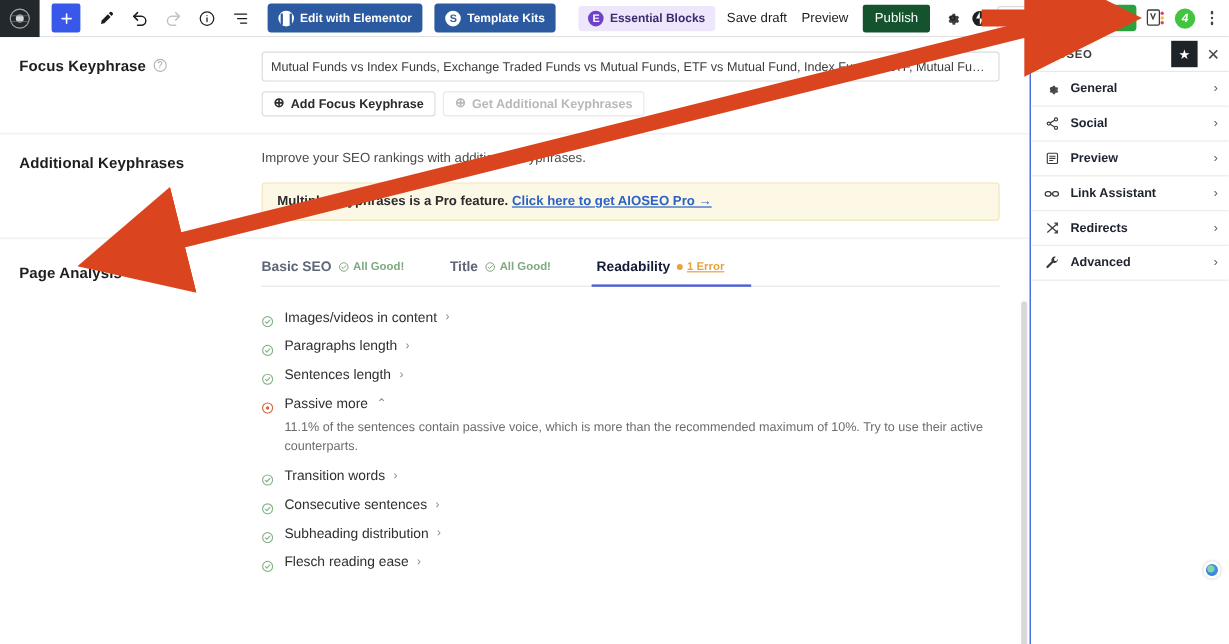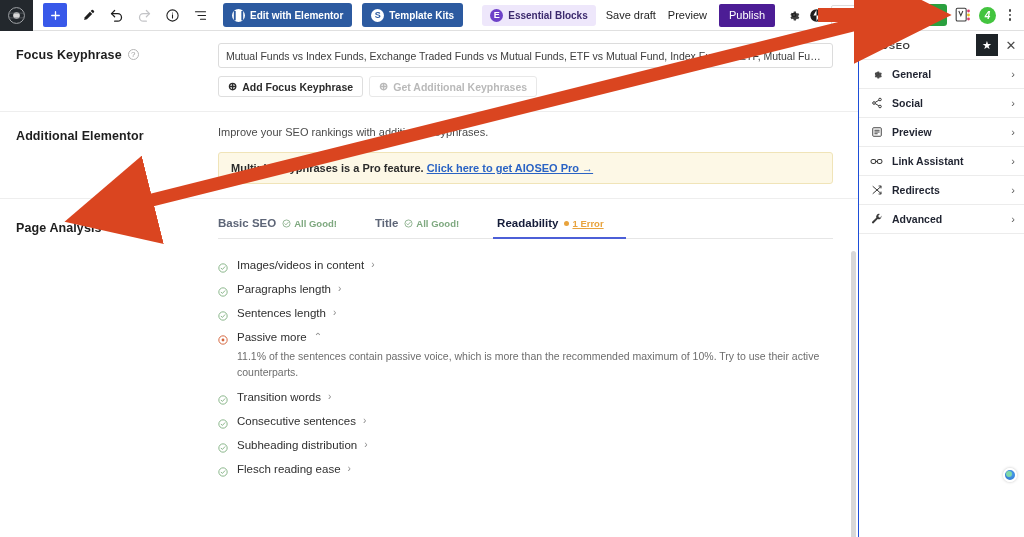--- a/index.html
+++ b/index.html
@@ -48,21 +48,21 @@
     height:21px; background:#eee7fb; border-radius:3px; color:#3c2a6e;
     font-size:10px; font-weight:600; padding:0 8px; display:flex; align-items:center; gap:5px;
     margin-right:10px; white-space:nowrap;
   }
   .eb-pill .ebc {
     width:13px; height:13px; border-radius:50%; background:#6d41c8; color:#fff;
     font-size:9px; display:flex; align-items:center; justify-content:center; font-weight:700;
   }
   .txt-link { font-size:11px; color:#1e1e1e; margin-right:12px; cursor:pointer; white-space:nowrap;}
   .publish-btn {
-    height:23px; background:#4c1d95; color:#fff; border:none; border-radius:2px;
+    height:23px; background:#14532d; color:#fff; border:none; border-radius:2px;
     font-size:11px; font-weight:500; padding:0 10px; cursor:pointer; margin-right:8px;
     font-family:"Liberation Sans", sans-serif;
   }
   .ic-sq { width:22px; height:22px; display:flex; align-items:center; justify-content:center; cursor:pointer; }
   .ic-sq.boxed { border:1px solid #ddd; border-radius:2px; width:25px; height:21px; margin:0 4px;}
   .score-badge {
     height:22px; background:#2aa03e; border-radius:3px; color:#fff;
     font-size:16px; font-weight:700; padding:0 8px 0 5px; display:flex; align-items:center; gap:5px;
     margin:0 5px; white-space:nowrap; cursor:pointer;
   }
@@ -121,34 +121,34 @@
   .addk-text { font-size:11px; color:#4a4a4a; padding-top:2px; }
   .pro-notice {
     margin-top:14px; width:615px; background:#fdf8e6; border:1px solid #f0e4b8;
     border-radius:3px; padding:9px 12px; font-size:11px; color:#2b2b2b; font-weight:700;
   }
   .pro-notice a { color:#2a63c4; font-weight:700; }
 
   
   .tabs { display:flex; gap:0; border-bottom:1px solid #e6e6e6; width:615px; }
   .tab {
-    display:flex; align-items:flex-end; gap:6px; padding:3px 0 9px 0; margin-right:38px;
+    display:flex; align-items:flex-start; gap:6px; padding:3px 0 9px 0; margin-right:38px;
     font-size:11.5px; font-weight:700; color:#5d6577; cursor:pointer; position:relative;
   }
   .tab.active { color:#141b38; }
   .tab.active::after {
     content:""; position:absolute; left:-4px; right:-22px; bottom:-1px; height:2px; background:#4c5fd7;
   }
   .tab .st { font-size:9.5px; font-weight:600; display:flex; align-items:center; gap:3px; }
   .tab .st.good { color:#7ea87f; }
   .tab .st.err { color:#e8a33d;text-decoration:underline; }
   .dot-err { width:5px; height:5px; border-radius:50%; background:#e8a33d; display:inline-block;}
 
   .an-list { width:640px; padding-top:14px; }
-  .an-item { display:flex; gap:9px; padding:6px 0; }
+  .an-item { display:flex; align-items:center; gap:9px; padding:6px 0; }
   .an-ic { width:10px; height:10px; flex:0 0 10px; }
   .an-label {
     font-size:11.5px; color:#2f2f2f; display:flex; align-items:center; gap:7px; cursor:pointer;
   }
   .chev { color:#8c8c8c; font-size:10px; line-height:1; }
   .an-desc { font-size:10.5px; color:#6d6d6d; padding:0 0 4px 19px; line-height:1.5; }
 
   
   .vscroll {
     position:absolute; right:2px; top:220px; width:5px; height:315px;
@@ -333,21 +333,21 @@
           <button class="ghost-btn disabled">
             <span class="plus-ic">⊕</span>
             <span>Get Additional Keyphrases</span>
           </button>
         </div>
       </div>
     </div>
 
     <div class="row">
       <div class="row-label">
-        <span>Additional Elementor</span>
+        <span>Additional Keyphrases</span>
       </div>
       <div class="row-body">
         <div class="addk-text">Improve your SEO rankings with additional keyphrases.</div>
         <div class="pro-notice">
           <span>Multiple Keyphrases is a Pro feature.</span>
           <a href="#">Click here to get AIOSEO Pro →</a>
         </div>
       </div>
     </div>
 

